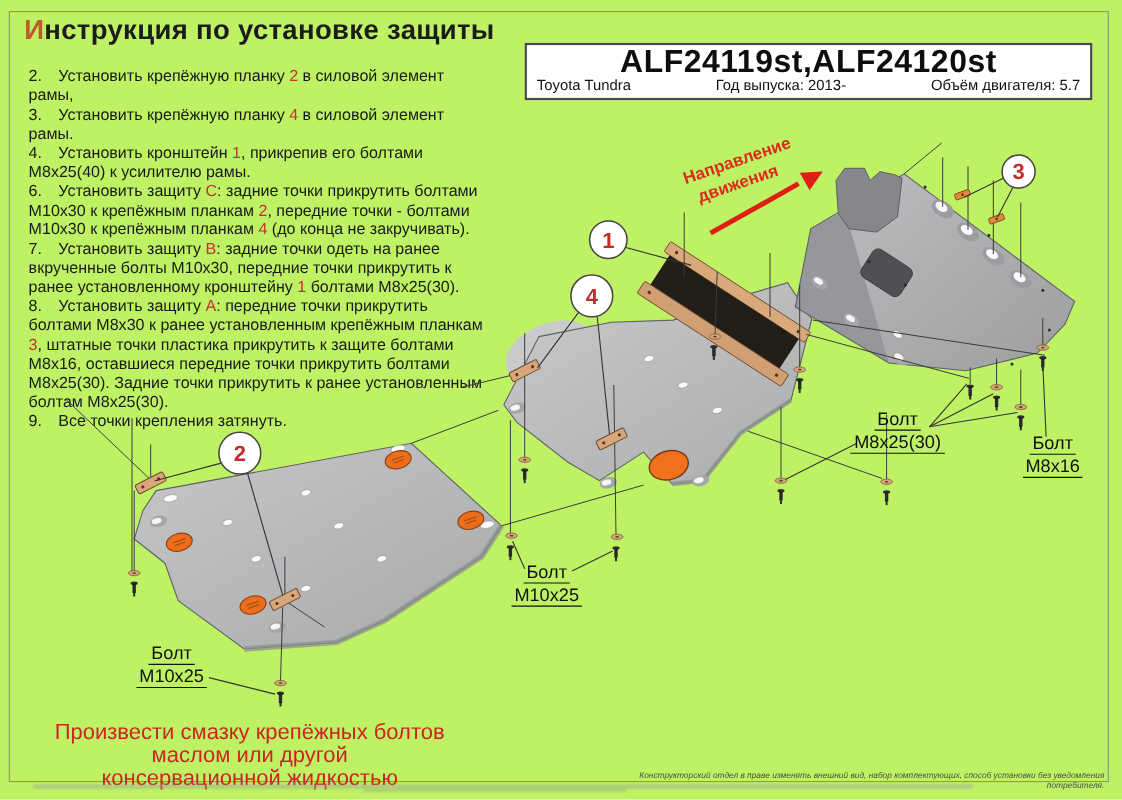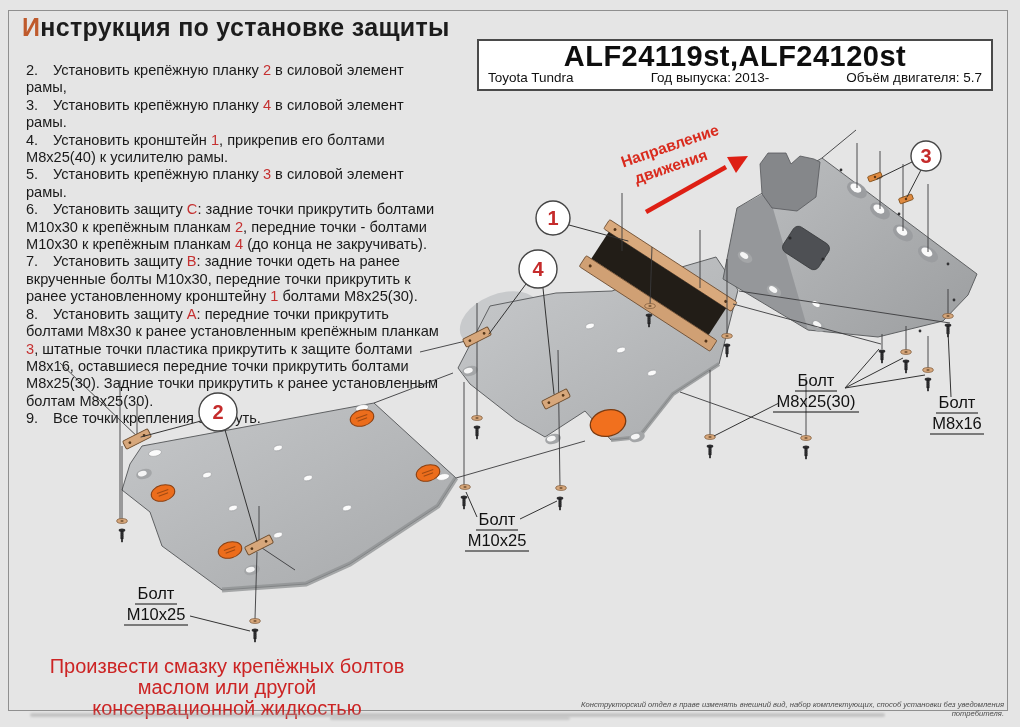--- a/index.html
+++ b/index.html
@@ -1,16 +1,16 @@
 <!DOCTYPE html>
 <html><head>
 <meta charset="utf-8">
 <style>
   html,body{margin:0;padding:0;background:#ffffff;}
-  .page{position:relative;width:1020px;height:727px;background:#e5e5e5;
+  .page{position:relative;width:1020px;height:727px;background:#bef264;
         font-family:"Liberation Sans",sans-serif;overflow:hidden;}
   .frame{position:absolute;left:8px;top:10px;width:998px;height:699px;
          border:1px solid #8f8f8f;}
   .title{position:absolute;left:22px;top:13px;font-size:25px;font-weight:bold;
          color:#1c1c1c;letter-spacing:.3px;white-space:nowrap;}
   .title .cap{color:#bf5a2c;}
   .instructions{position:absolute;left:26px;top:62px;width:422px;
                 font-size:14.6px;line-height:17.4px;color:#1a1a1a;}
   .instructions p{margin:0;}
   .inum{display:inline-block;min-width:27px;}
@@ -52,21 +52,20 @@
       <span>Toyota Tundra</span>
       <span>Год выпуска: 2013-</span>
       <span>Объём двигателя: 5.7</span>
     </div>
   </div>
 
   <div class="instructions" id="instruction-list">
       <p><span class="inum">2.</span><span>Установить крепёжную планку </span><span class="redref">2</span><span> в силовой элемент рамы,</span></p>
       <p><span class="inum">3.</span><span>Установить крепёжную планку </span><span class="redref">4</span><span> в силовой элемент рамы.</span></p>
       <p><span class="inum">4.</span><span>Установить кронштейн </span><span class="redref">1</span><span>, прикрепив его болтами М8х25(40) к усилителю рамы.</span></p>
-      <p><span class="inum">5.</span><span>Установить крепёжную планку </span><span class="redref">3</span><span> в силовой элемент рамы.</span></p>
       <p><span class="inum">6.</span><span>Установить защиту </span><span class="redref">С</span><span>: задние точки прикрутить болтами М10х30 к крепёжным планкам </span><span class="redref">2</span><span>, передние точки - болтами М10х30 к крепёжным планкам </span><span class="redref">4</span><span> (до конца не закручивать).</span></p>
       <p><span class="inum">7.</span><span>Установить защиту </span><span class="redref">В</span><span>: задние точки одеть на ранее вкрученные болты М10х30, передние точки прикрутить к ранее установленному кронштейну </span><span class="redref">1</span><span> болтами М8х25(30).</span></p>
       <p><span class="inum">8.</span><span>Установить защиту </span><span class="redref">А</span><span>: передние точки прикрутить болтами М8х30 к ранее установленным крепёжным планкам </span><span class="redref">3</span><span>, штатные точки пластика прикрутить к защите болтами М8х16, оставшиеся передние точки прикрутить болтами М8х25(30). Задние точки прикрутить к ранее установленным болтам М8х25(30).</span></p>
       <p><span class="inum">9.</span><span>Все точки крепления затянуть.</span></p>
     </div>
 
   <svg class="diagram" width="1020" height="727" viewBox="0 0 1020 727">
     <defs>
       <linearGradient id="gA" x1="0" y1="0" x2="1" y2="1">
         <stop offset="0" stop-color="#c5c7c9"></stop>

